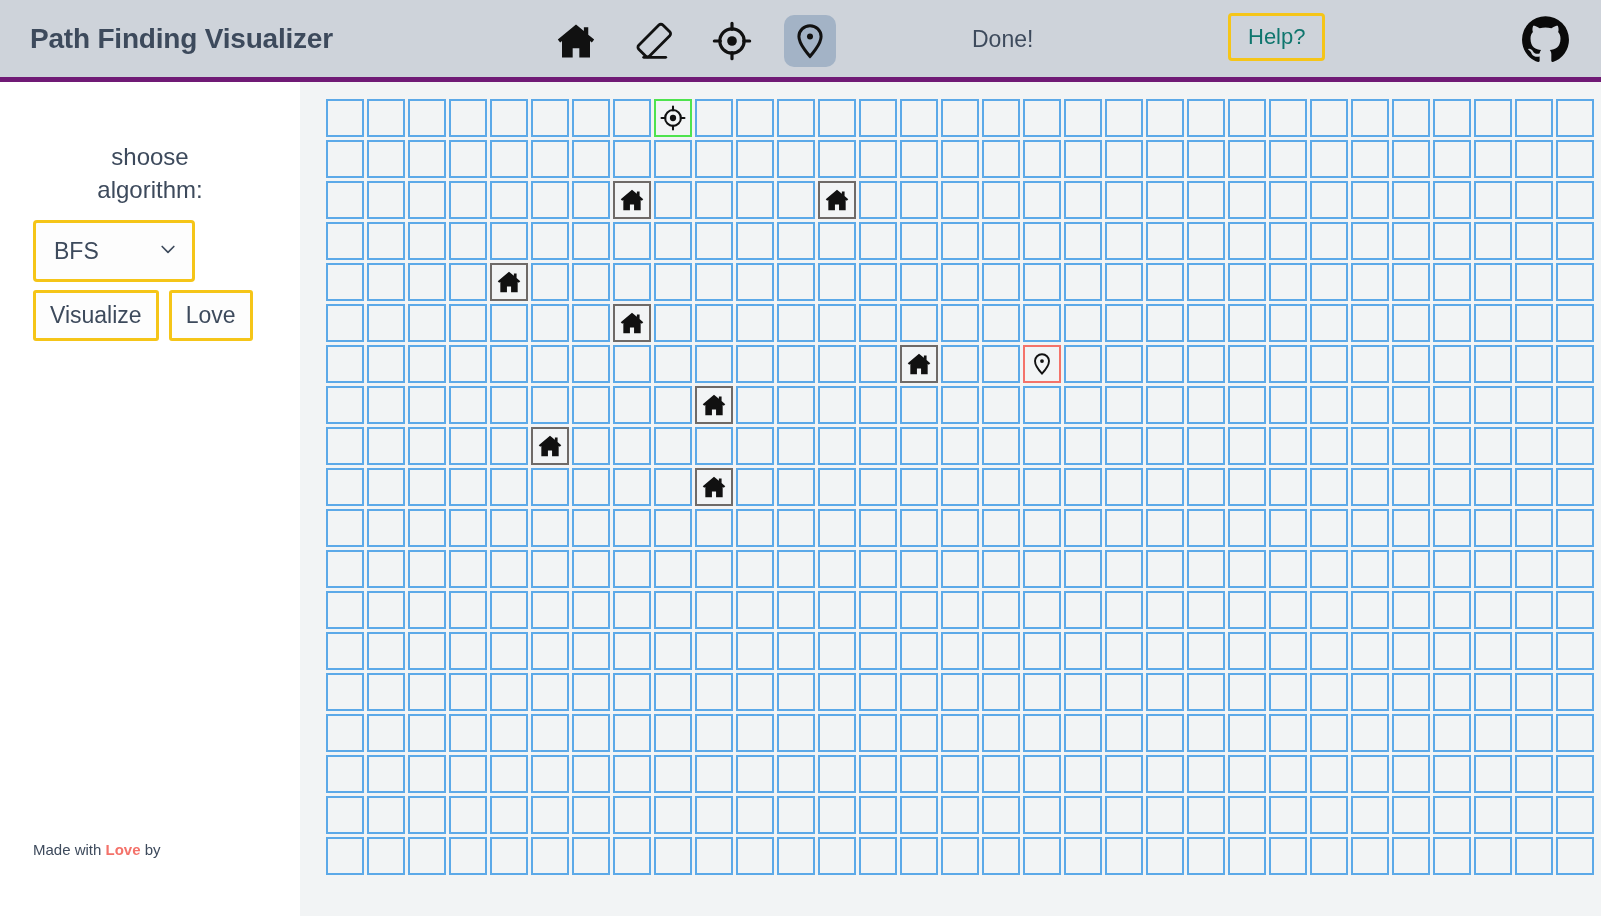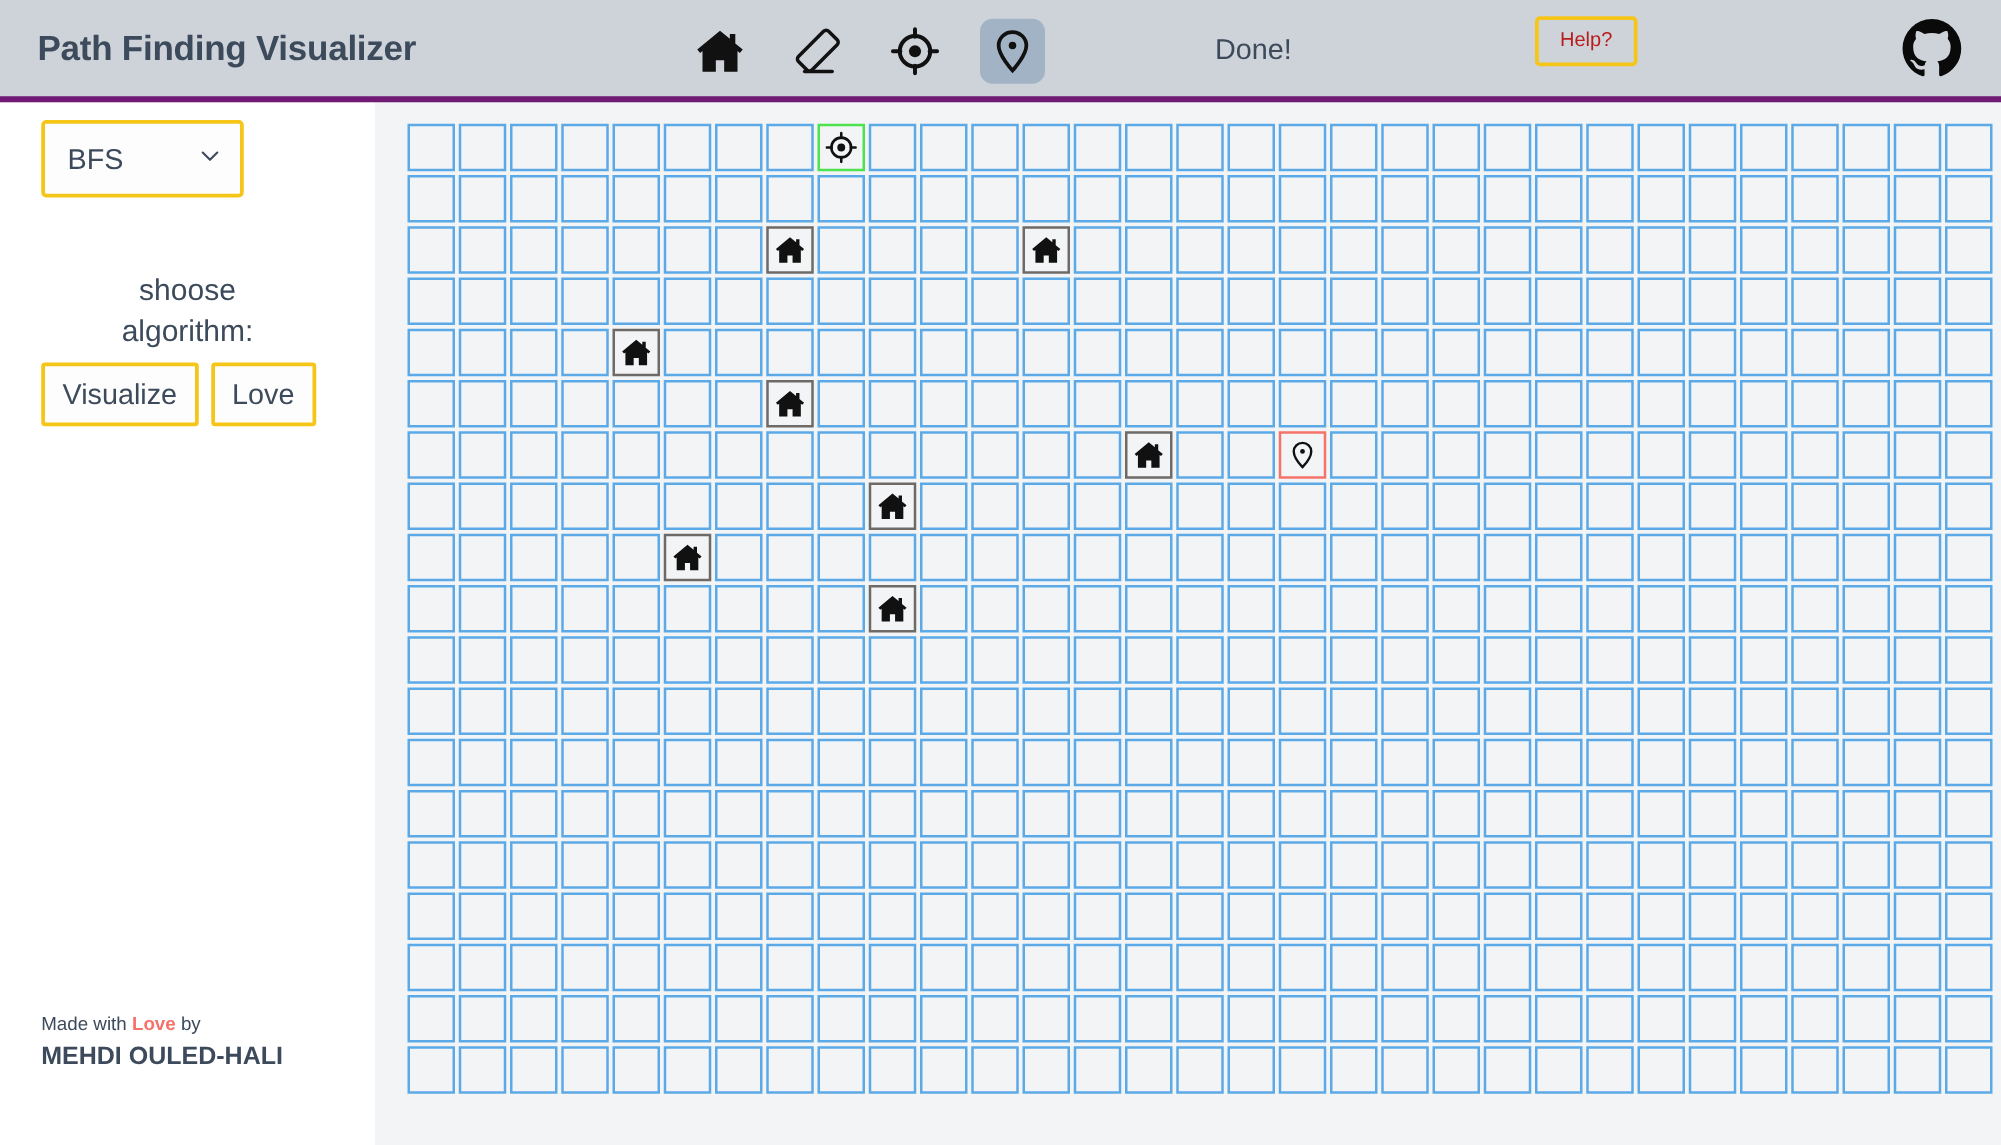--- a/index.html
+++ b/index.html
@@ -59,22 +59,22 @@
     font-size: 23px;
     color: #3d4a5c;
     white-space: nowrap;
   }
 
   #help-btn {
     position: absolute;
     left: 1228px;
     top: 13px;
     padding: 8px 17px;
-    font-size: 16px;
-    color: #b91c1c;
+    font-size: 22px;
+    color: #0f766e;
     background: transparent;
     border: 3px solid #f5c518;
     border-radius: 4px;
     cursor: pointer;
     font-family: "Liberation Sans", sans-serif;
   }
 
   #github-link {
     position: absolute;
     right: 30px;
@@ -250,40 +250,39 @@
         </svg>
       </span>
     </div>
 
   </div>
 
   <div id="body-row">
 
     <div id="sidebar">
 
+      <div id="algo-label">shoose algorithm:</div>
+
       <div id="algo-select-wrap">
         <span id="algo-select-value">BFS</span>
         <span id="algo-chevron">
           <svg width="20" height="20" viewBox="0 0 24 24" fill="none" stroke="#3d4a5c" stroke-width="2" stroke-linecap="round" stroke-linejoin="round">
             <path d="M5 9l7 7 7-7"></path>
           </svg>
         </span>
       </div>
 
-      <div id="algo-label">shoose algorithm:</div>
-
       <div class="btn-row">
         <button class="sb-btn">Visualize</button>
         <button class="sb-btn">Love</button>
       </div>
 
 
       <div id="footer-credit">
         <div id="made-line"><span>Made with </span><span class="love">Love</span><span> by</span></div>
-        <div id="author-name">MEHDI OULED-HALI</div>
       </div>
 
     </div>
 
     <div id="grid-area">
       <div id="grid" style="grid-template-columns: repeat(31, 38px); gap: 3px;">
           <div class="cell"></div>
           <div class="cell"></div>
           <div class="cell"></div>
           <div class="cell"></div>

